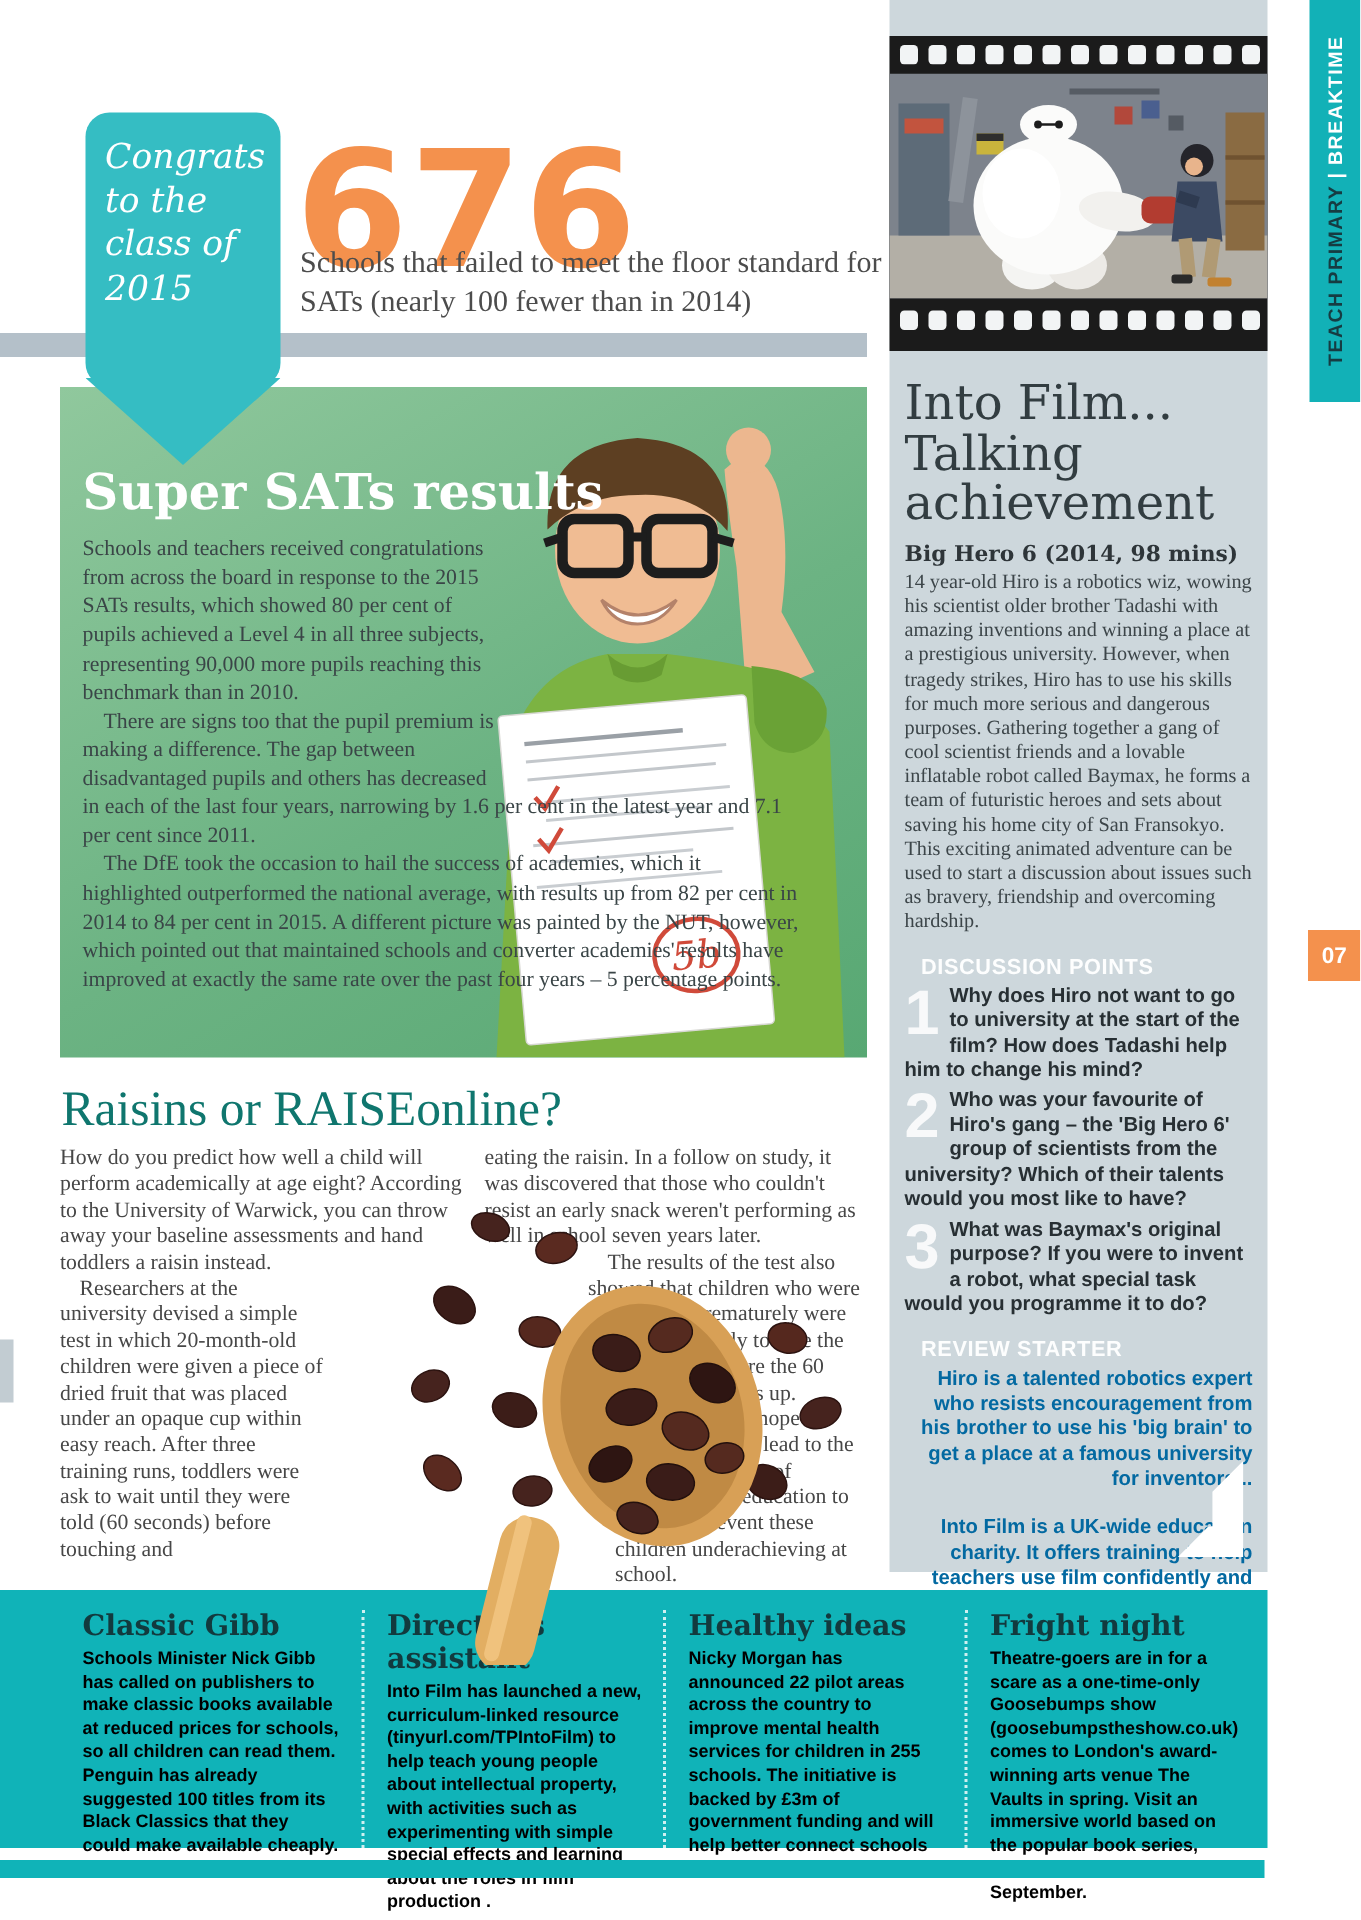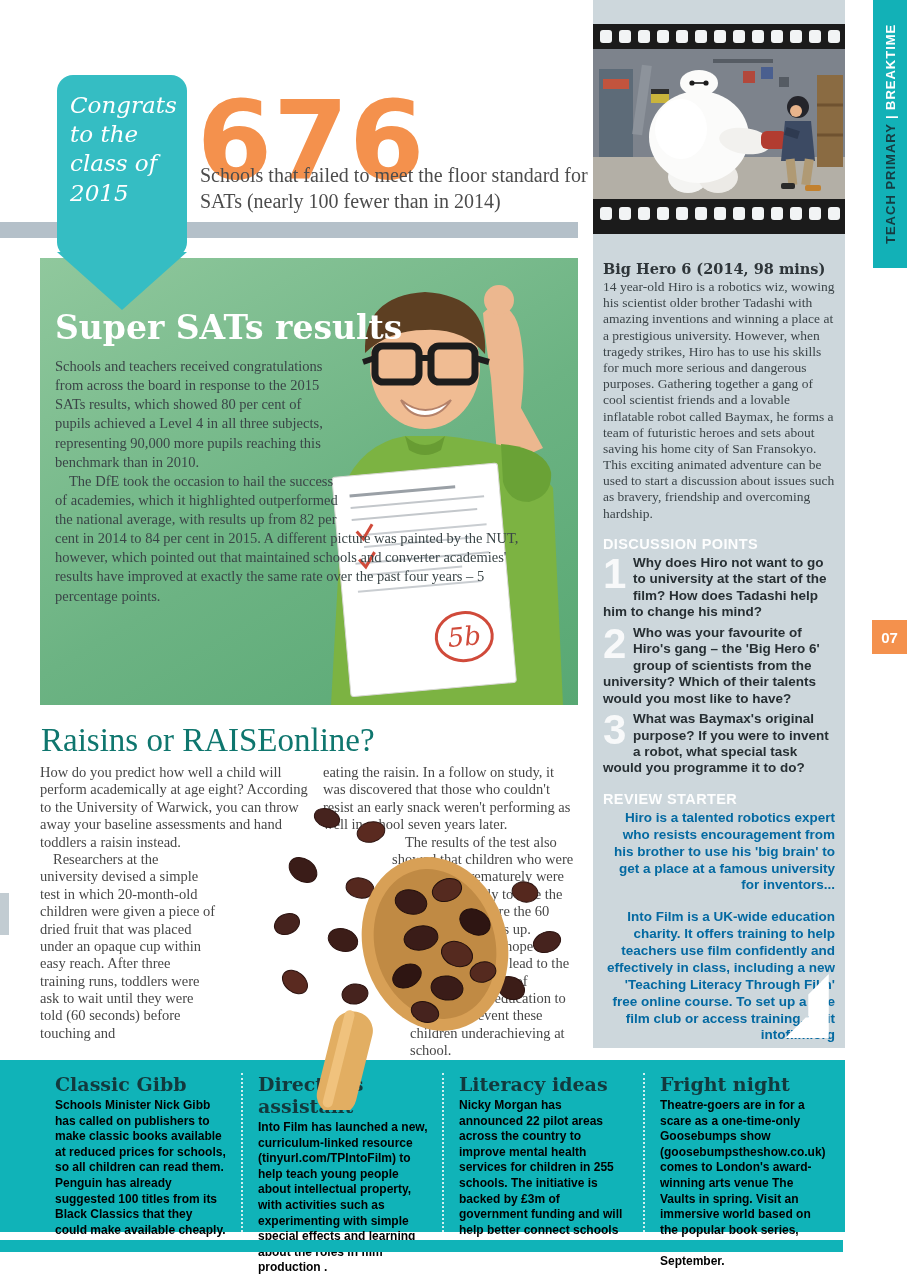--- a/index.html
+++ b/index.html
@@ -70,21 +70,21 @@
   .film-strip{position:absolute;left:0;top:24px;width:252px;height:210px;background:#1b1b1b;}
   .holes{display:flex;gap:7px;padding:6px 0 0 7px;overflow:hidden;}
   .holes.bottom{padding-top:8px;}
   .hole{flex:0 0 12px;height:13px;background:#f2f4f5;border-radius:3px;}
   .film-scene{display:block;margin-top:6px;}
   .panel-flow{position:relative;padding:252px 10px 0 10px;}
   .if-title{margin:0;font-family:"DejaVu Serif",serif;font-weight:normal;font-size:32px;
           line-height:1.05;color:#323d41;}
   .if-film{margin:8px 0 2px 0;font-family:"DejaVu Serif",serif;font-weight:bold;font-size:14.5px;color:#2e3539;}
   .if-syn{margin:0;font-size:13.5px;line-height:1.2;color:#3c4549;}
-  .panel-h{margin:14px 0 3px 0;font-family:"Liberation Sans",sans-serif;font-weight:bold;
+  .panel-h{margin:14px 0 3px 11px;font-family:"Liberation Sans",sans-serif;font-weight:bold;
           font-size:14.5px;letter-spacing:.4px;color:rgba(255,255,255,.96);}
   .dp{margin:0 0 4px 0;font-family:"Liberation Sans",sans-serif;font-weight:bold;
           font-size:13.5px;line-height:1.22;color:#272f33;}
   .dp-num{float:left;width:30px;font-size:42px;line-height:38px;color:rgba(255,255,255,.85);
           font-family:"Liberation Sans",sans-serif;font-weight:bold;}
   .bold-sans{margin:0;font-family:"Liberation Sans",sans-serif;font-weight:bold;
           font-size:13.5px;line-height:1.25;color:#0369a1;text-align:right;}
   .charity{margin-top:15px;}
   .corner-arrow{position:absolute;right:12px;bottom:10px;}
 
@@ -161,20 +161,21 @@
         <ellipse cx="146" cy="382" rx="28" ry="24" fill="none" stroke="#d04a3a" stroke-width="3"></ellipse>
         <text x="146" y="391" text-anchor="middle" font-family="DejaVu Serif, serif" font-style="italic" font-size="26" fill="#d04a3a">5b</text>
       </g>
     </svg>
     <div class="green-inner">
       <h2 class="green-title">Super SATs results</h2>
       <div class="green-body">
         <div class="gpush-a"></div>
         <div class="gpush-b"></div>
         <p>Schools and teachers received congratulations from across the board in response to the 2015 SATs results, which showed 80 per cent of pupils achieved a Level 4 in all three subjects, representing 90,000 more pupils reaching this benchmark than in 2010.</p>
+        <p class="indent">There are signs too that the pupil premium is making a difference. The gap between disadvantaged pupils and others has decreased in each of the last four years, narrowing by 1.6 per cent in the latest year and 7.1 per cent since 2011.</p>
         <p class="indent">The DfE took the occasion to hail the success of academies, which it highlighted outperformed the national average, with results up from 82 per cent in 2014 to 84 per cent in 2015. A different picture was painted by the NUT, however, which pointed out that maintained schools and converter academies' results have improved at exactly the same rate over the past four years – 5 percentage points.</p>
       </div>
     </div>
   </div>
 
   <h2 class="raisin-title">Raisins or RAISEonline?</h2>
   <div class="rcol rcol-left">
     <div class="lpush-a"></div>
     <div class="lpush-b"></div>
     <div class="lpush-c"></div>
@@ -290,20 +291,23 @@
           <div class="hole"></div>
           <div class="hole"></div>
           <div class="hole"></div>
           <div class="hole"></div>
           <div class="hole"></div>
           <div class="hole"></div>
       </div>
     </div>
 
     <div class="panel-flow">
+      <h2 class="if-title"><span>Into Film...</span><br>
+        <span>Talking</span><br>
+        <span>achievement</span></h2>
       <p class="if-film">Big Hero 6 (2014, 98 mins)</p>
       <p class="if-syn">14 year-old Hiro is a robotics wiz, wowing his scientist older brother Tadashi with amazing inventions and winning a place at a prestigious university. However, when tragedy strikes, Hiro has to use his skills for much more serious and dangerous purposes. Gathering together a gang of cool scientist friends and a lovable inflatable robot called Baymax, he forms a team of futuristic heroes and sets about saving his home city of San Fransokyo. This exciting animated adventure can be used to start a discussion about issues such as bravery, friendship and overcoming hardship.</p>
 
       <h3 class="panel-h">DISCUSSION POINTS</h3>
       <div class="dp">
         <span class="dp-num">1</span>
         <span>Why does Hiro not want to go to university at the start of the film? How does Tadashi help him to change his mind?</span>
       </div>
       <div class="dp">
         <span class="dp-num">2</span>
@@ -327,21 +331,21 @@
   <div class="news-box">
     <div class="news-col">
       <h3>Classic Gibb</h3>
       <p>Schools Minister Nick Gibb has called on publishers to make classic books available at reduced prices for schools, so all children can read them. Penguin has already suggested 100 titles from its Black Classics that they could make available cheaply.</p>
     </div>
     <div class="news-col">
       <h3>Director's assistant</h3>
       <p>Into Film has launched a new, curriculum-linked resource (tinyurl.com/TPIntoFilm) to help teach young people about intellectual property, with activities such as experimenting with simple special effects and learning about the roles in film production .</p>
     </div>
     <div class="news-col">
-      <h3>Literacy ideas</h3>
+      <h3>Healthy ideas</h3>
       <p>Nicky Morgan has announced 22 pilot areas across the country to improve mental health services for children in 255 schools. The initiative is backed by £3m of government funding and will help better connect schools and health services.</p>
     </div>
     <div class="news-col">
       <h3>Fright night</h3>
       <p>Theatre-goers are in for a scare as a one-time-only Goosebumps show (goosebumpstheshow.co.uk) comes to London's award-winning arts venue The Vaults in spring. Visit an immersive world based on the popular book series, between 6 April and 4 September.</p>
     </div>
   </div>
   <div class="bottom-bar"></div>
 
 </div>

